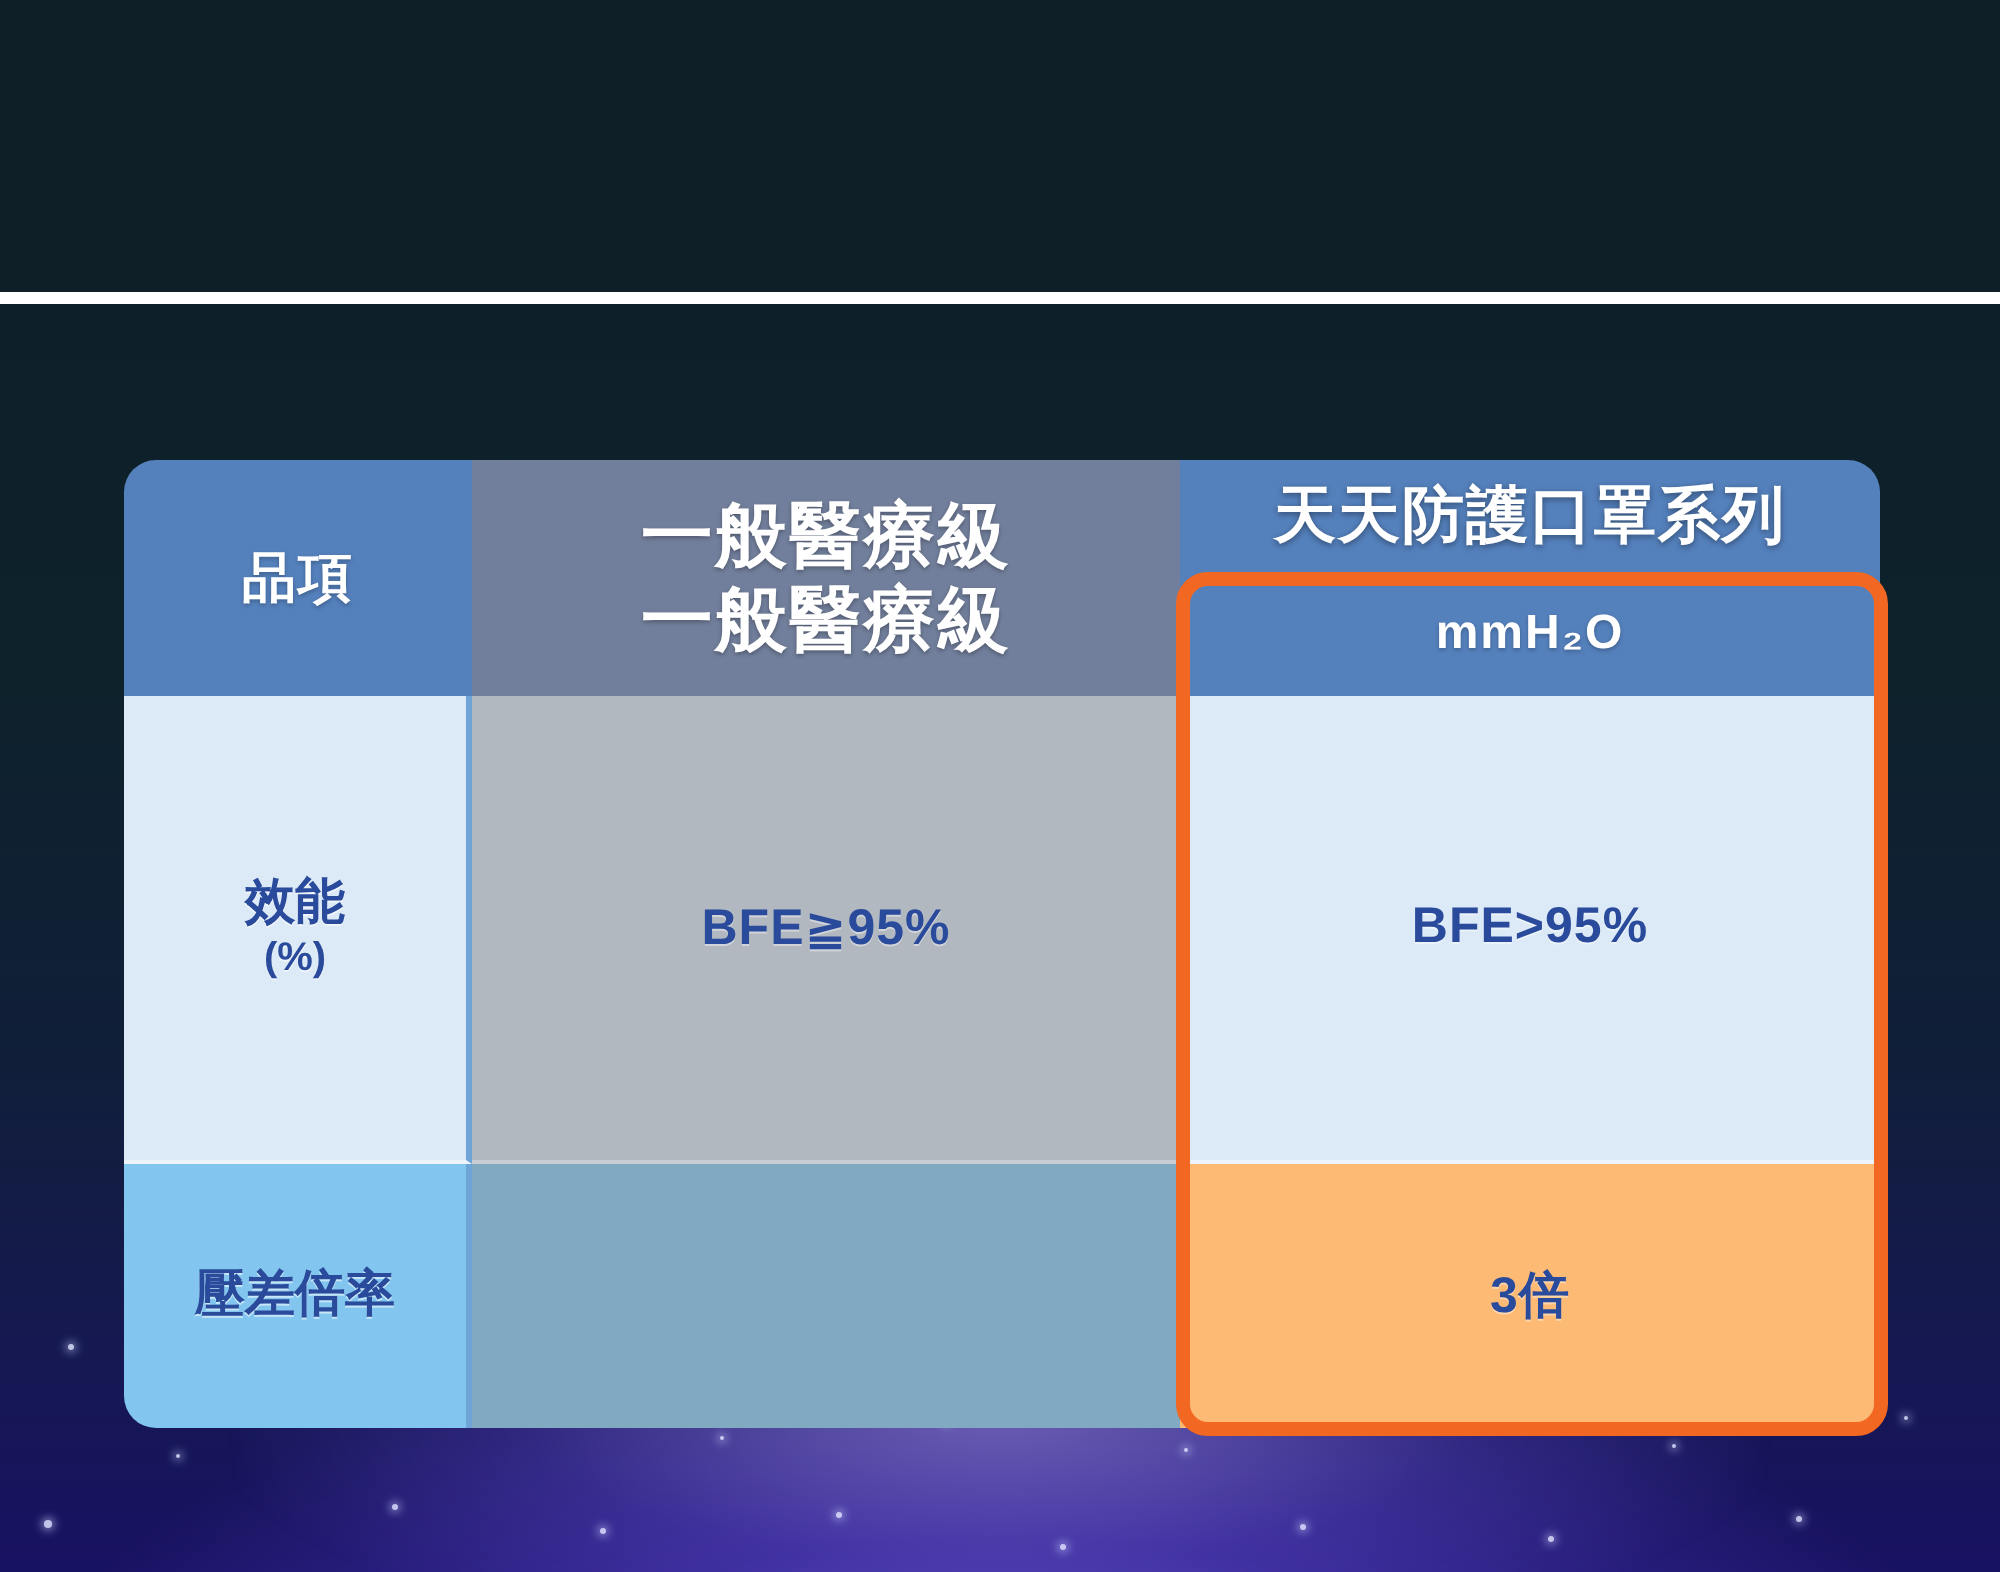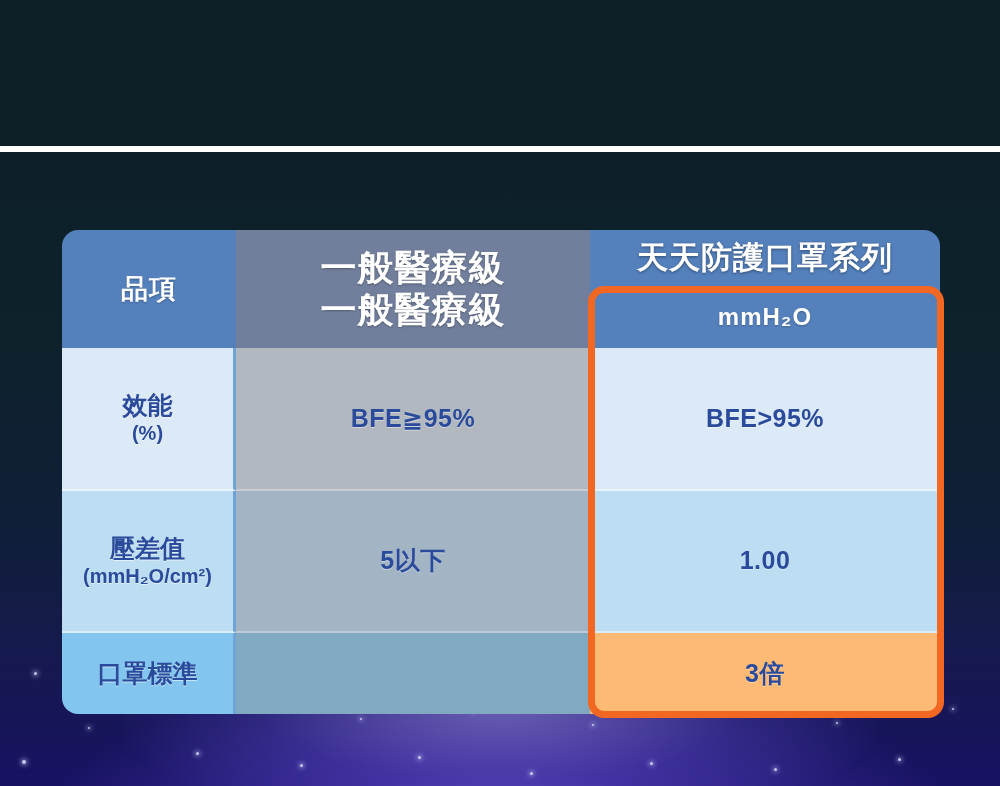--- a/index.html
+++ b/index.html
@@ -244,32 +244,24 @@
 
         <tr class="r1">
           <td class="col1 lbl">
             <span>效能</span>
             <span class="unit">(%)</span>
           </td>
           <td class="col2 val">BFE≧95%</td>
           <td class="col3 val">BFE&gt;95%</td>
         </tr>
 
-        <tr class="r2">
-          <td class="col1 lbl">
-            <span>壓差值</span>
-            <span class="unit">(mmH₂O/cm²)</span>
-          </td>
-          <td class="col2 val">5以下</td>
-          <td class="col3 val">1.00</td>
-        </tr>
 
         <tr class="r3">
           <td class="col1 lbl">
-            <span>口罩標準</span>
+            <span>壓差倍率</span>
           </td>
           <td class="col2 val"></td>
           <td class="col3 val">3倍</td>
         </tr>
 
       </tbody>
     </table>
 
     <div class="highlight-box"></div>
   </div>

